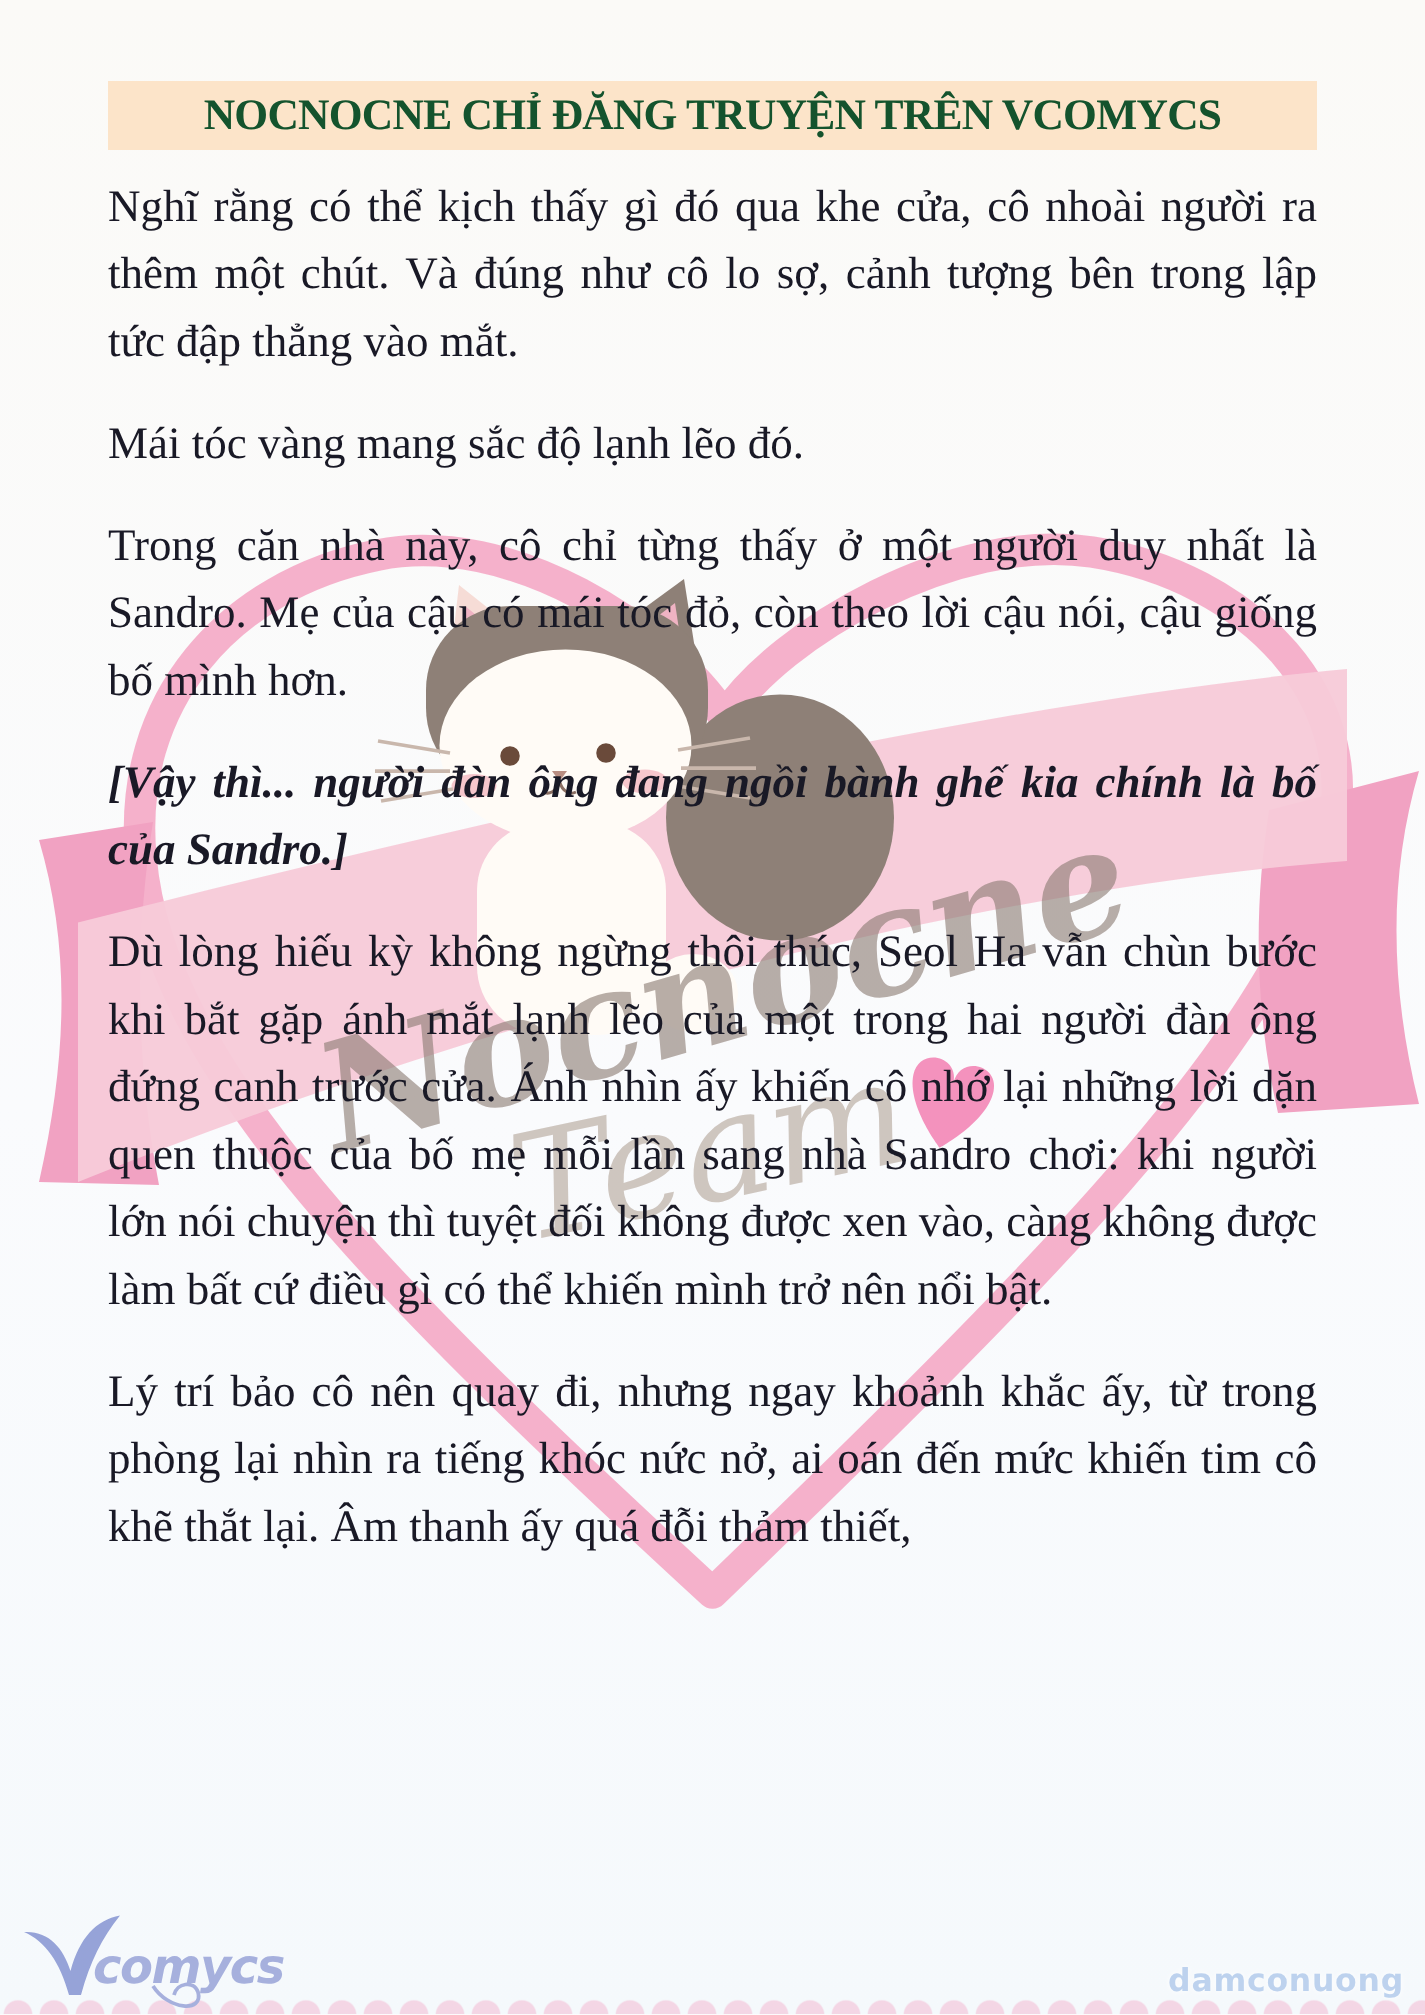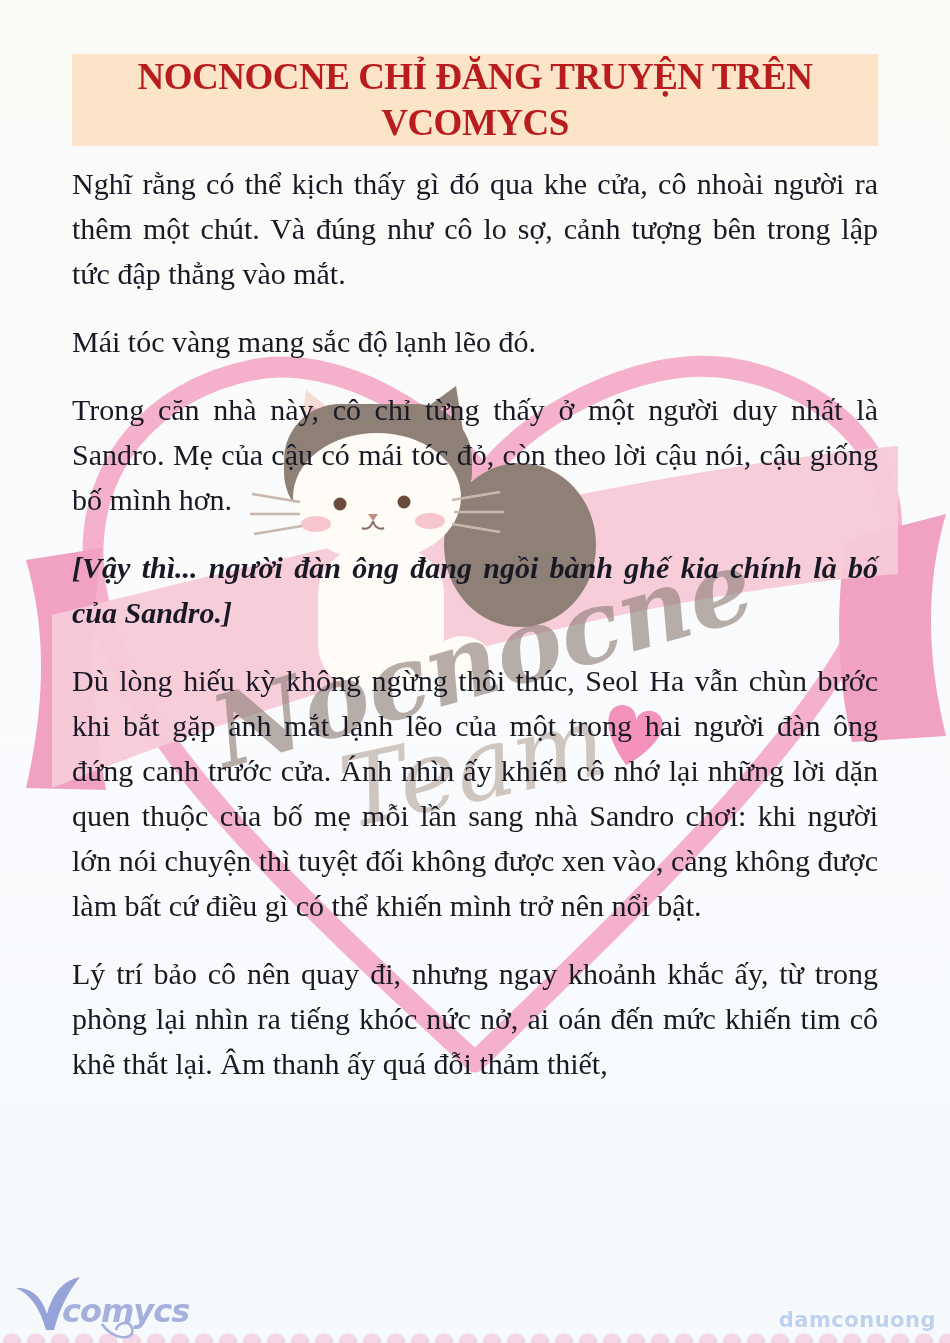--- a/index.html
+++ b/index.html
@@ -8,22 +8,22 @@
         background:linear-gradient(180deg,#fbfaf7 0%,#fafbfd 55%,#f5f9fc 100%);}
   
   .decor{position:absolute;left:0;top:0;z-index:1;}
   
   .scallop{position:absolute;left:0;bottom:0;width:100%;height:13px;z-index:2;opacity:.55;
      background-image:radial-gradient(circle at 12px 13px, #f4b9d2 0 9px, transparent 10px);
      background-size:24px 13px;background-repeat:repeat-x;}
   
   .textcol{position:absolute;left:0;top:0;width:950px;box-sizing:border-box;
            padding:54px 72px 0 72px;z-index:3;}
-  .banner{background:#fce4c9;color:#b91c1c;font-weight:bold;text-align:center;
-          font-size:37px;line-height:46px;letter-spacing:-.5px;margin:0 0 15px 0;
+  .banner{background:#fce4c9;color:#14532d;font-weight:bold;text-align:center;
+          font-size:29px;line-height:46px;letter-spacing:-.5px;margin:0 0 15px 0;
           font-family:"Liberation Serif",serif;}
   p.story{font-size:30px;line-height:45px;color:#191926;margin:0 0 23px 0;
           text-align:justify;}
   p.story.em{font-style:italic;font-weight:bold;}
   
   .credit{position:absolute;right:14px;top:1308px;z-index:4;
           font-family:"DejaVu Sans",sans-serif;font-weight:bold;font-size:21px;
           color:#bdd2ee;letter-spacing:.5px;text-shadow:0 0 4px #ffffff;margin-left:36px;}
   .logo{position:absolute;left:6px;top:1272px;z-index:4;}
 </style>

